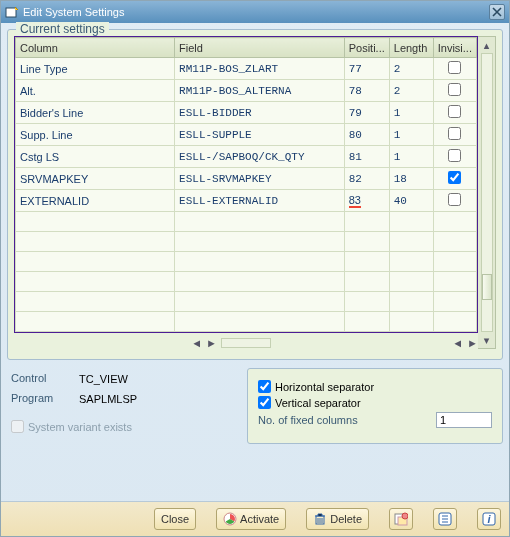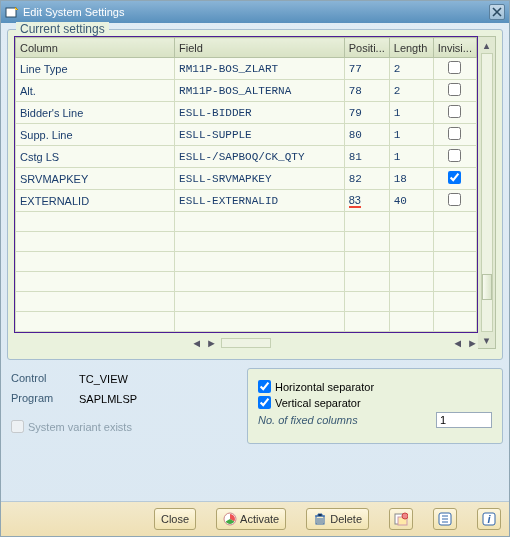--- a/index.html
+++ b/index.html
@@ -33,21 +33,21 @@
   .info-area { display:flex; gap:10px; }
   .info-left { flex: 0 0 230px; padding: 4px 4px; }
   .info-left .row { display:flex; margin-bottom: 6px; }
   .info-left .lbl { color:#3a5a74; width:64px; }
   .info-left .val { color:#000; background:#fff; border:1px solid #c4d0da; padding:1px 4px; min-width:100px; }
   .sysvar { display:flex; align-items:center; gap:4px; margin-top:14px; color:#8da0ae; }
   .sysvar input { }
   .further { flex:1; }
   .further .content { padding:2px 4px; }
   .further .crow { display:flex; align-items:center; margin:3px 0; gap:4px; }
-  .further .crow .flbl { color:#3a5a74; flex:1;font-style:italic; }
+  .further .crow .flbl { color:#3a5a74; flex:1; }
   .further input[type=text] { width:56px; border:1px solid #9ab; padding:1px 3px; background:#fff; }
   .button-bar { display:flex; gap:20px; justify-content:flex-end; padding:6px 8px; border-top:1px solid #b7c9d7; background:linear-gradient(to bottom,#f2e9cc,#efe0b4); position:absolute; bottom:0; left:0; right:0; }
   .btn { display:flex; align-items:center; gap:3px; border:1px solid #b0a46f; border-radius:3px; background:linear-gradient(to bottom,#fdf6df,#f1e3b1); padding:2px 6px; cursor:pointer; color:#333; height:22px; }
   .btn .bicon { display:inline-flex; width:14px; height:14px; align-items:center; justify-content:center; }
   .btn.icon-only { padding:2px 4px; }
   input[type=checkbox]{ width:13px; height:13px; }
   svg { display:block; }
 </style>
 </head>
 <body>

